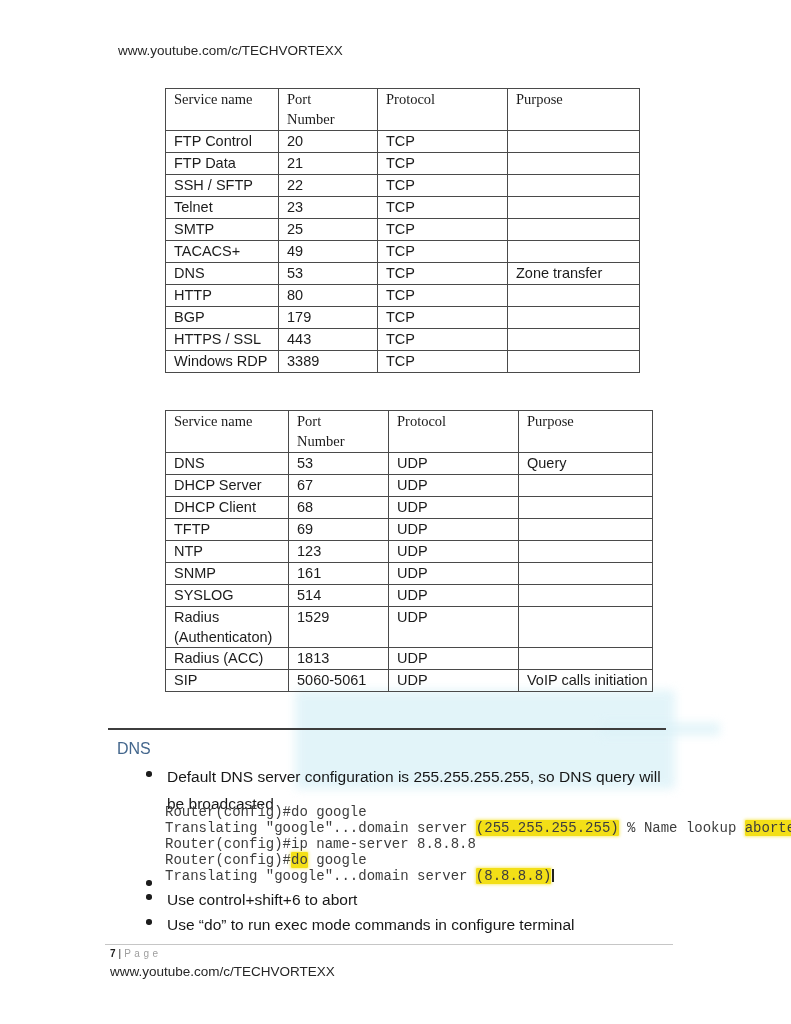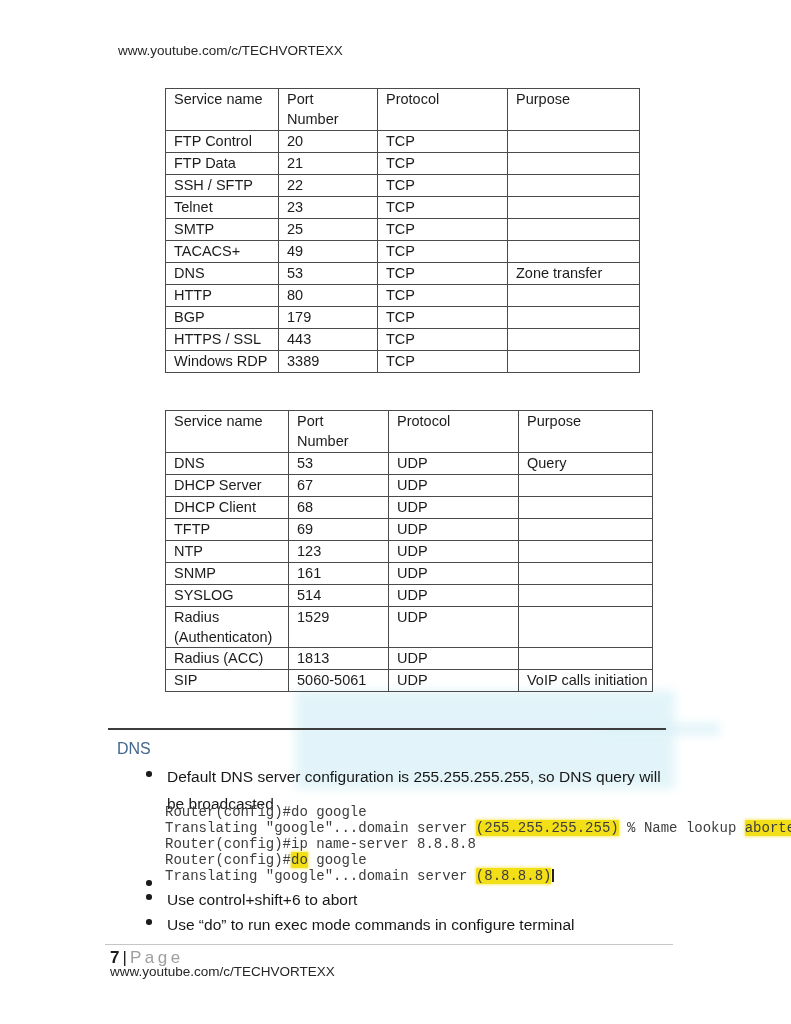--- a/index.html
+++ b/index.html
@@ -5,33 +5,33 @@
   html,body{margin:0;padding:0;background:#ffffff;}
   .page{
     position:relative;width:791px;height:1024px;background:#ffffff;
     font-family:"Liberation Sans", sans-serif;color:#1c1c1c;overflow:hidden;
   }
   .abs{position:absolute;}
 
   
   .header-url{left:118px;top:43px;font-size:13.5px;color:#262626;z-index:2;}
   .footer-line{left:105px;top:944px;width:568px;height:1px;background:#c6c6c6;z-index:2;}
-  .footer-page{left:110px;top:948px;font-size:17px;z-index:2;}
+  .footer-page{left:110px;top:948px;font-size:10px;z-index:2;}
   .footer-page .num{font-weight:bold;color:#1c1c1c;}
   .footer-page .sep{color:#1c1c1c;margin:0 3px;}
   .footer-page .pword{color:#9e9e9e;letter-spacing:3.5px;}
   .footer-url{left:110px;top:964px;font-size:13.5px;color:#262626;z-index:2;}
 
   
   table.ports{border-collapse:collapse;table-layout:fixed;z-index:2;background:transparent;}
   table.ports td{
     border:1px solid #4a4a4a;font-size:14.5px;line-height:19.5px;
     padding:1px 4px 0 8px;vertical-align:top;height:20px;overflow:hidden;
   }
-  table.ports tr.hdr td{height:40px;}
+  table.ports tr.hdr td{height:40px;font-family:Liberation Serif, serif;}
   .t1{left:165px;top:88px;}
   .t2{left:165px;top:410px;}
   .hdr-port-wrap{display:inline-block;max-width:56px;}
 
   
   .wash{left:295px;top:690px;width:380px;height:99px;background:#dcf2f8;opacity:.8;
         filter:blur(5px);z-index:1;border-radius:4px;}
   .wash2{left:600px;top:722px;width:120px;height:14px;background:#dcf2f8;opacity:.7;
         filter:blur(4px);z-index:1;}
 

